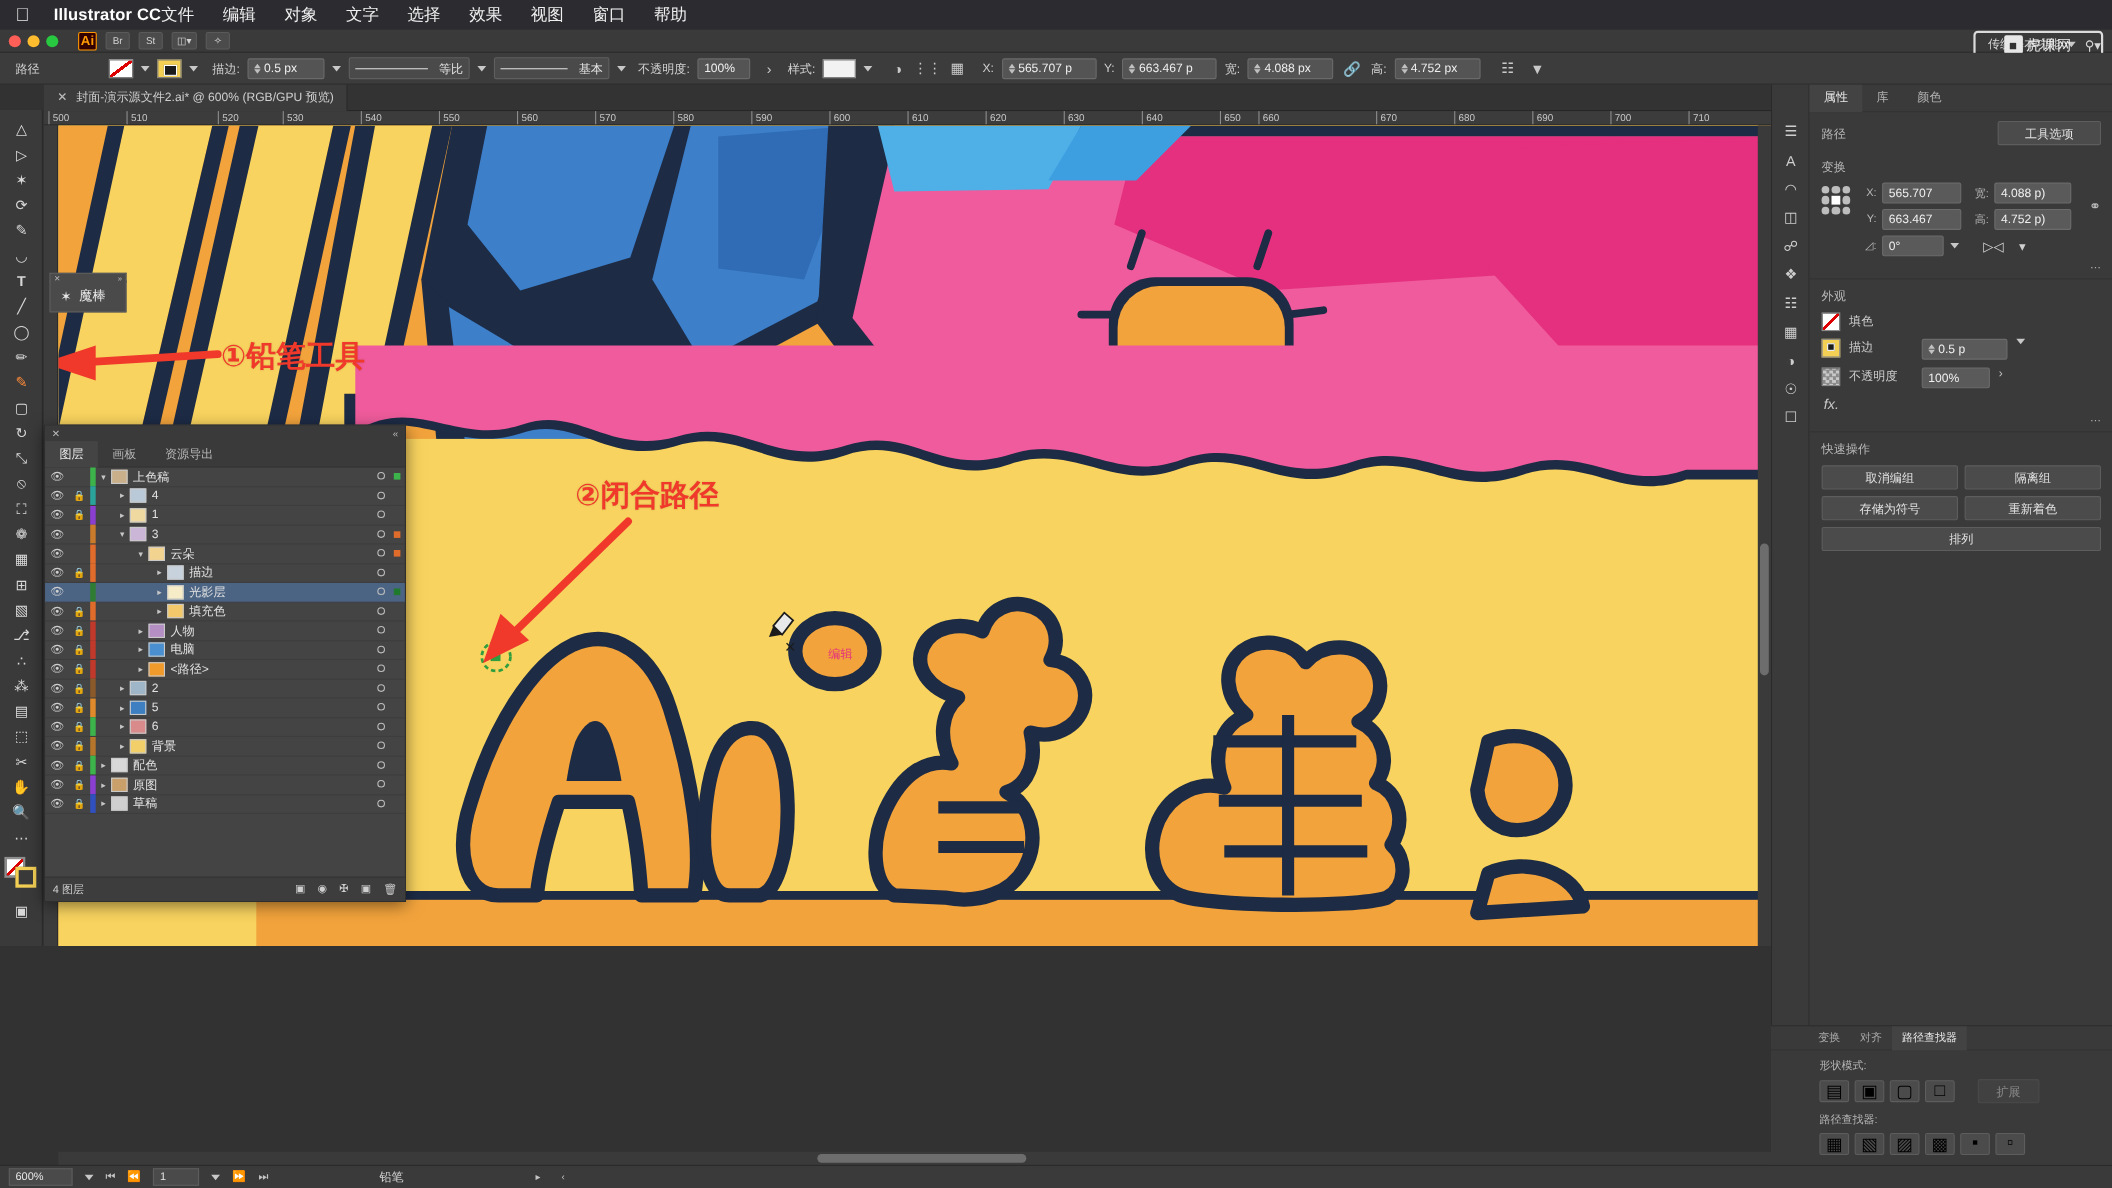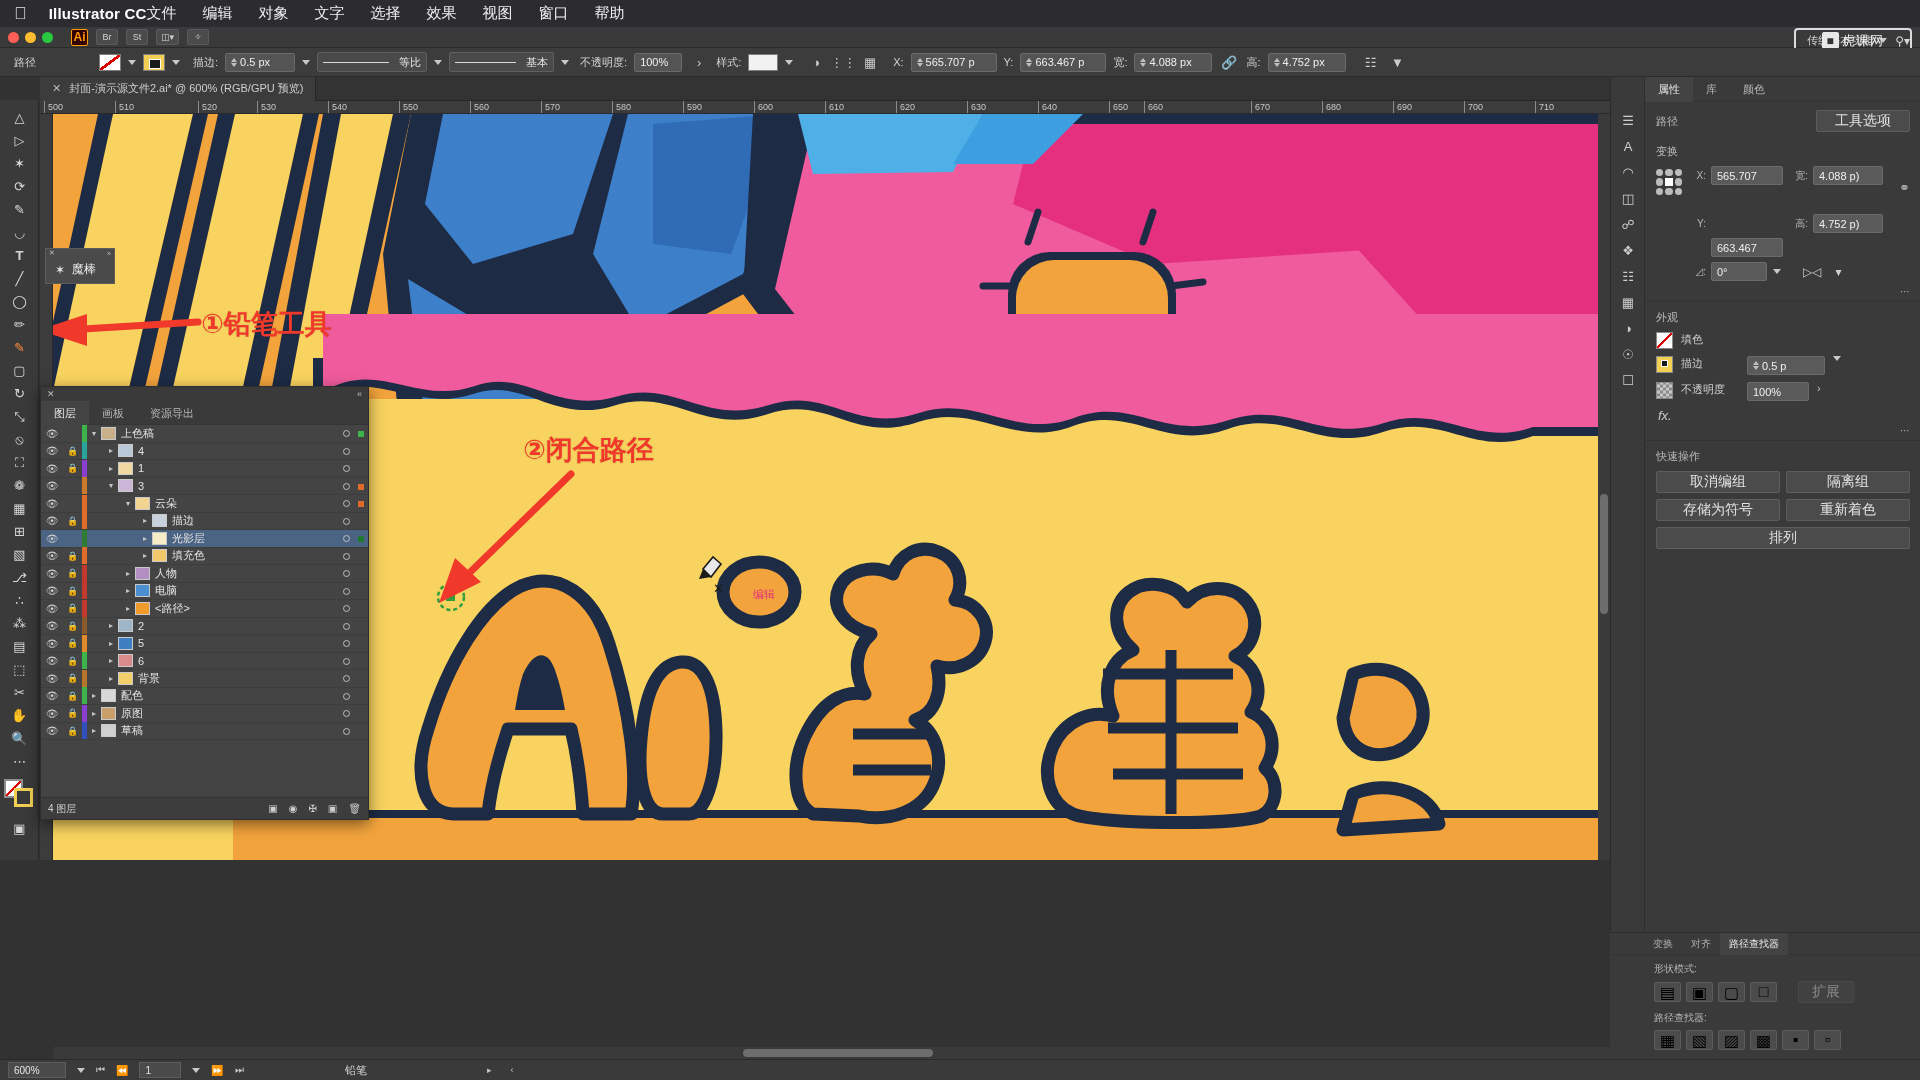--- a/index.html
+++ b/index.html
@@ -132,21 +132,21 @@
     background: #3a3a3a; border-right: 1px solid #2e2e2e; padding-top: 30px; }
   .ricon { width: 34px; height: 26px; display: flex; align-items: center; justify-content: center;
     color: #cdcdcd; font-size: 13px; }
   .props { position: absolute; left: 34px; top: 0; width: 276px; }
   .ptabrow { height: 25px; display: flex; align-items: center; border-bottom: 1px solid #333; }
   .ptab { font-size: 11px; color: #b3b3b3; padding: 0 13px; height: 25px; line-height: 25px; }
   .ptab.on { color: #e9e9e9; background: #434343; }
   .psect { padding: 8px 11px 4px 11px; }
   .psect-title { font-size: 11px; color: #b9b9b9; margin-bottom: 7px; }
   .btn { background: #4b4b4b; border: 1px solid #5d5d5d; border-radius: 2px; color: #e2e2e2;
-    font-size: 14px; height: 22px; display: flex; align-items: center; justify-content: center; }
+    font-size: 11px; height: 22px; display: flex; align-items: center; justify-content: center; }
   .ifield { background: #5a5a5a; border: 1px solid #6b6b6b; border-radius: 2px; height: 19px;
     display: flex; align-items: center; padding: 0 5px; color: #f0f0f0; font-size: 11px; }
   .flbl { font-size: 10px; color: #b6b6b6; width: 15px; text-align: right; margin-right: 5px; }
   .row2 { display: flex; align-items: center; margin-bottom: 5px; }
   .appearance-row { display: flex; align-items: flex-start; gap: 8px; margin-bottom: 7px; }
   .apsw { width: 17px; height: 17px; border: 1px solid #8a8a8a; }
   .aplabel { font-size: 11px; color: #cdcdcd; width: 58px; }
   .qgrid { display: grid; grid-template-columns: 1fr 1fr; gap: 6px; }
 
   
@@ -777,21 +777,21 @@
               <span class="ifield" style="width:72px;">
                 <span>565.707</span>
               </span>
               <span class="flbl" style="margin-left:10px;">宽:</span>
               <span class="ifield" style="width:70px;">
                 <span>4.088 p)</span>
               </span>
             </div>
             <div class="row2">
               <span class="flbl">Y:</span>
-              <span class="ifield" style="width:72px;margin-top:48px;">
+              <span class="ifield" style="width:72px;">
                 <span>663.467</span>
               </span>
               <span class="flbl" style="margin-left:10px;">高:</span>
               <span class="ifield" style="width:70px;">
                 <span>4.752 p)</span>
               </span>
             </div>
             <div class="row2">
               <span class="flbl">◿:</span>
               <span class="ifield" style="width:56px;">

